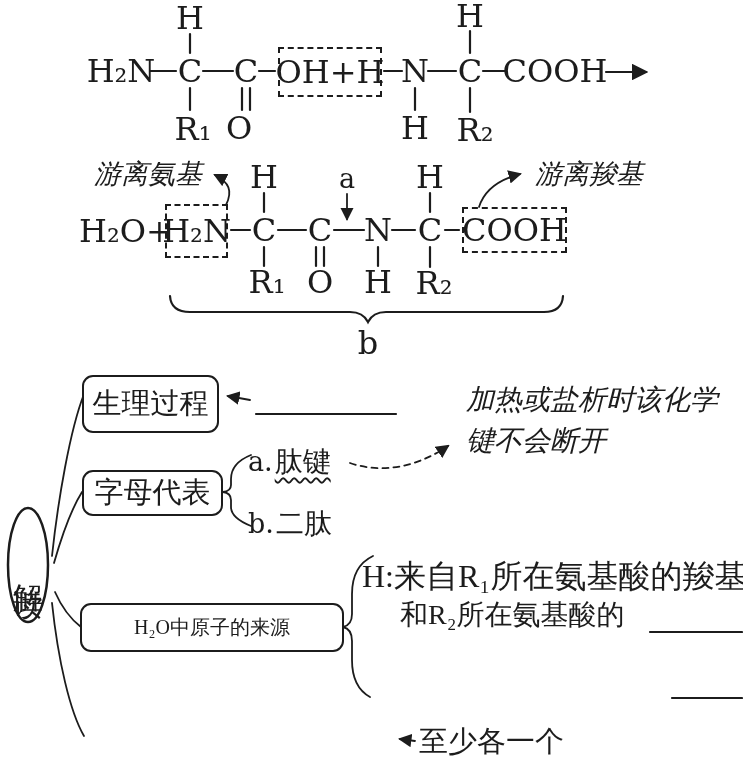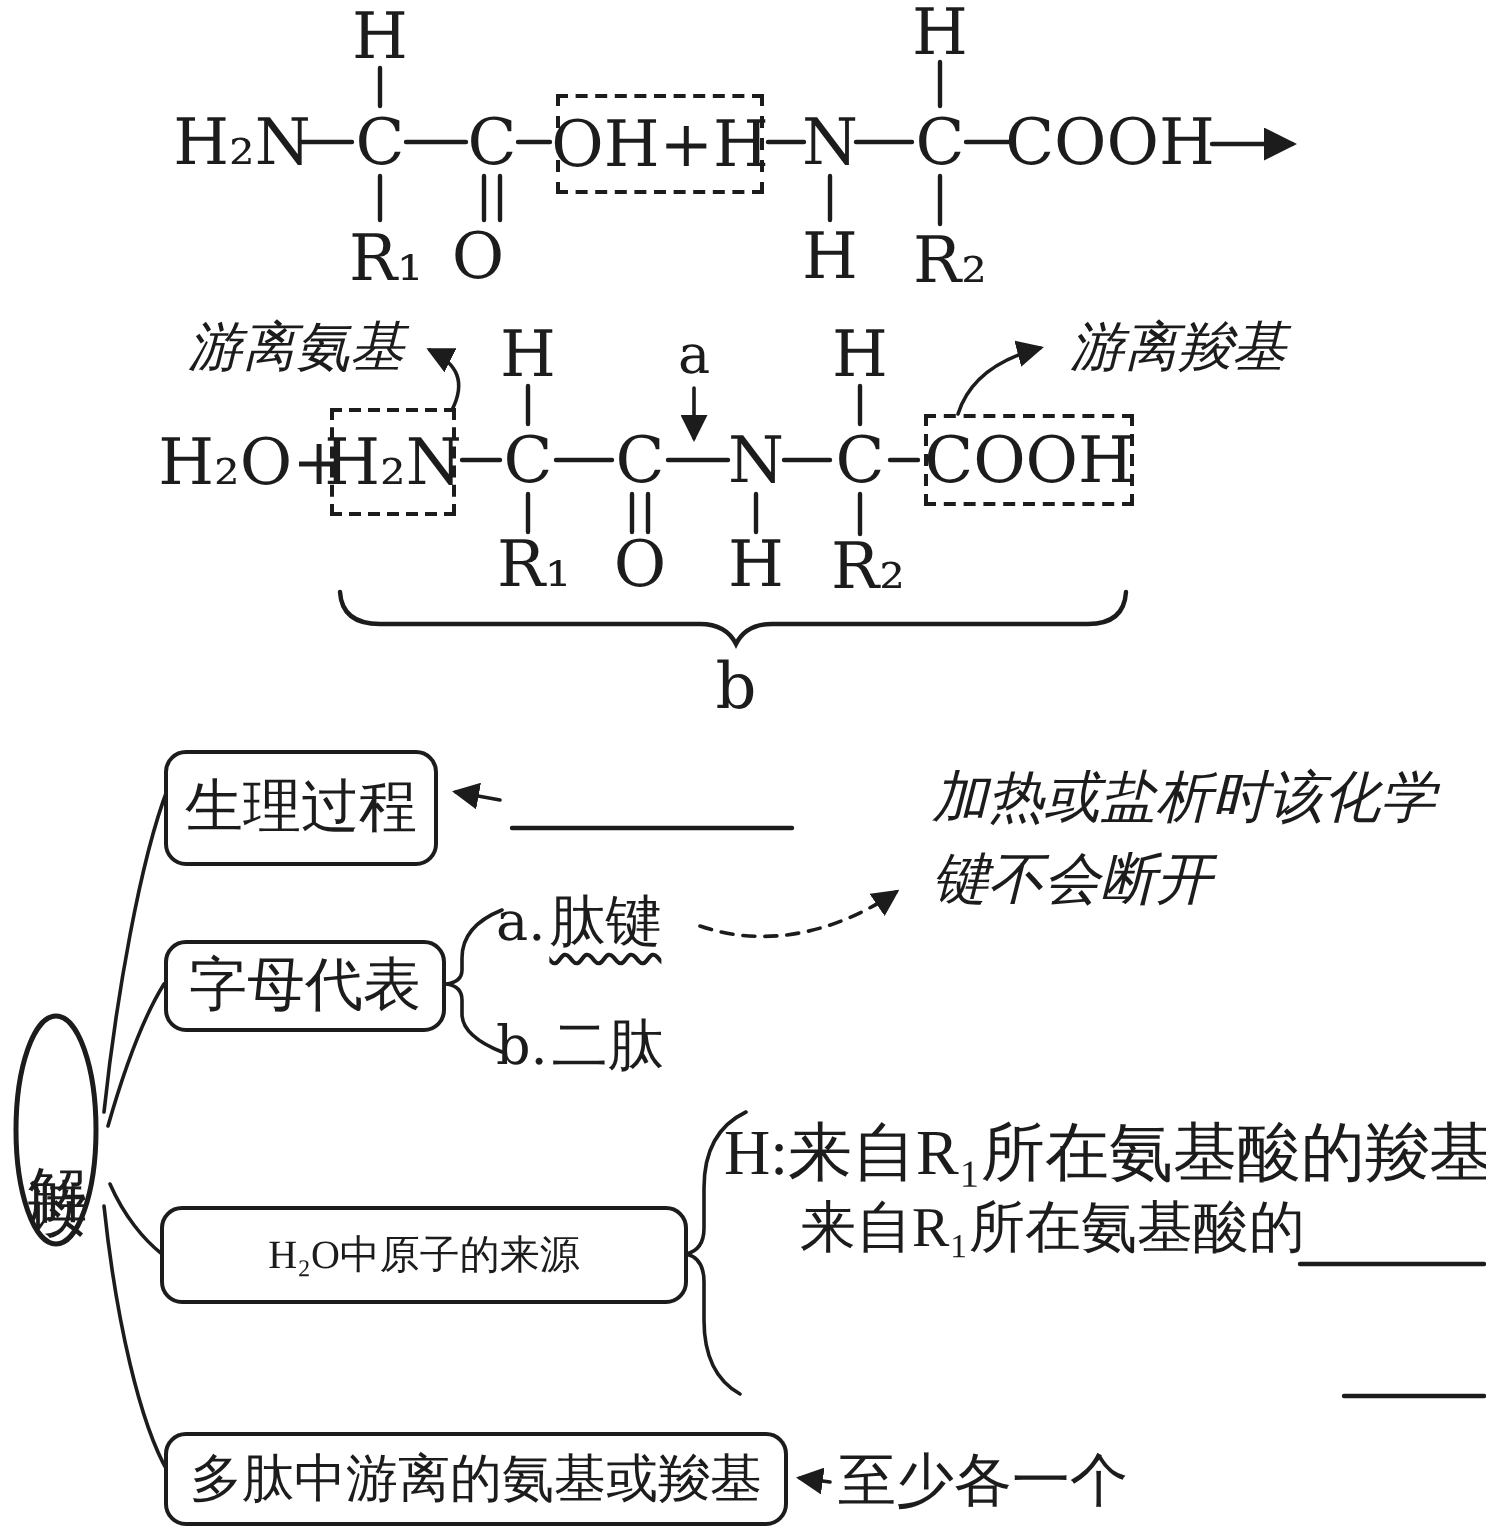--- a/index.html
+++ b/index.html
@@ -144,20 +144,17 @@
     <span class="cn" style="font-size:28px;text-align:right;">二肽</span>
   </div>
 
   <span class="tl cn hand" style="left:466px;top:384px;font-size:28px;">加热或盐析时该化学</span>
   <span class="tl cn hand" style="left:466px;top:425px;font-size:28px;">键不会断开</span>
 
   <div class="rbox" style="left:80px;top:603px;width:264px;height:49px;">
     <span class="cn" style="font-size:20px;">H₂O中原子的来源</span>
   </div>
   <span class="tl cn" style="left:362px;top:558px;font-size:32px;">H:来自R₁所在氨基酸的羧基</span>
-  <span class="tl cn" style="left:400px;top:599px;font-size:28px;">来自R₁所在氨基酸的</span>
+  <span class="tl cn" style="left:400px;top:599px;font-size:28px;">和R₂所在氨基酸的</span>
 
-  <div class="rbox" style="left:82px;top:716px;width:312px;height:47px;">
-    <span class="cn" style="font-size:26px;">多肽中游离的氨基或羧基</span>
-  </div>
   <span class="tl cn" style="left:419px;top:725px;">至少各一个</span>
 
 </div>
 
 </body></html>

